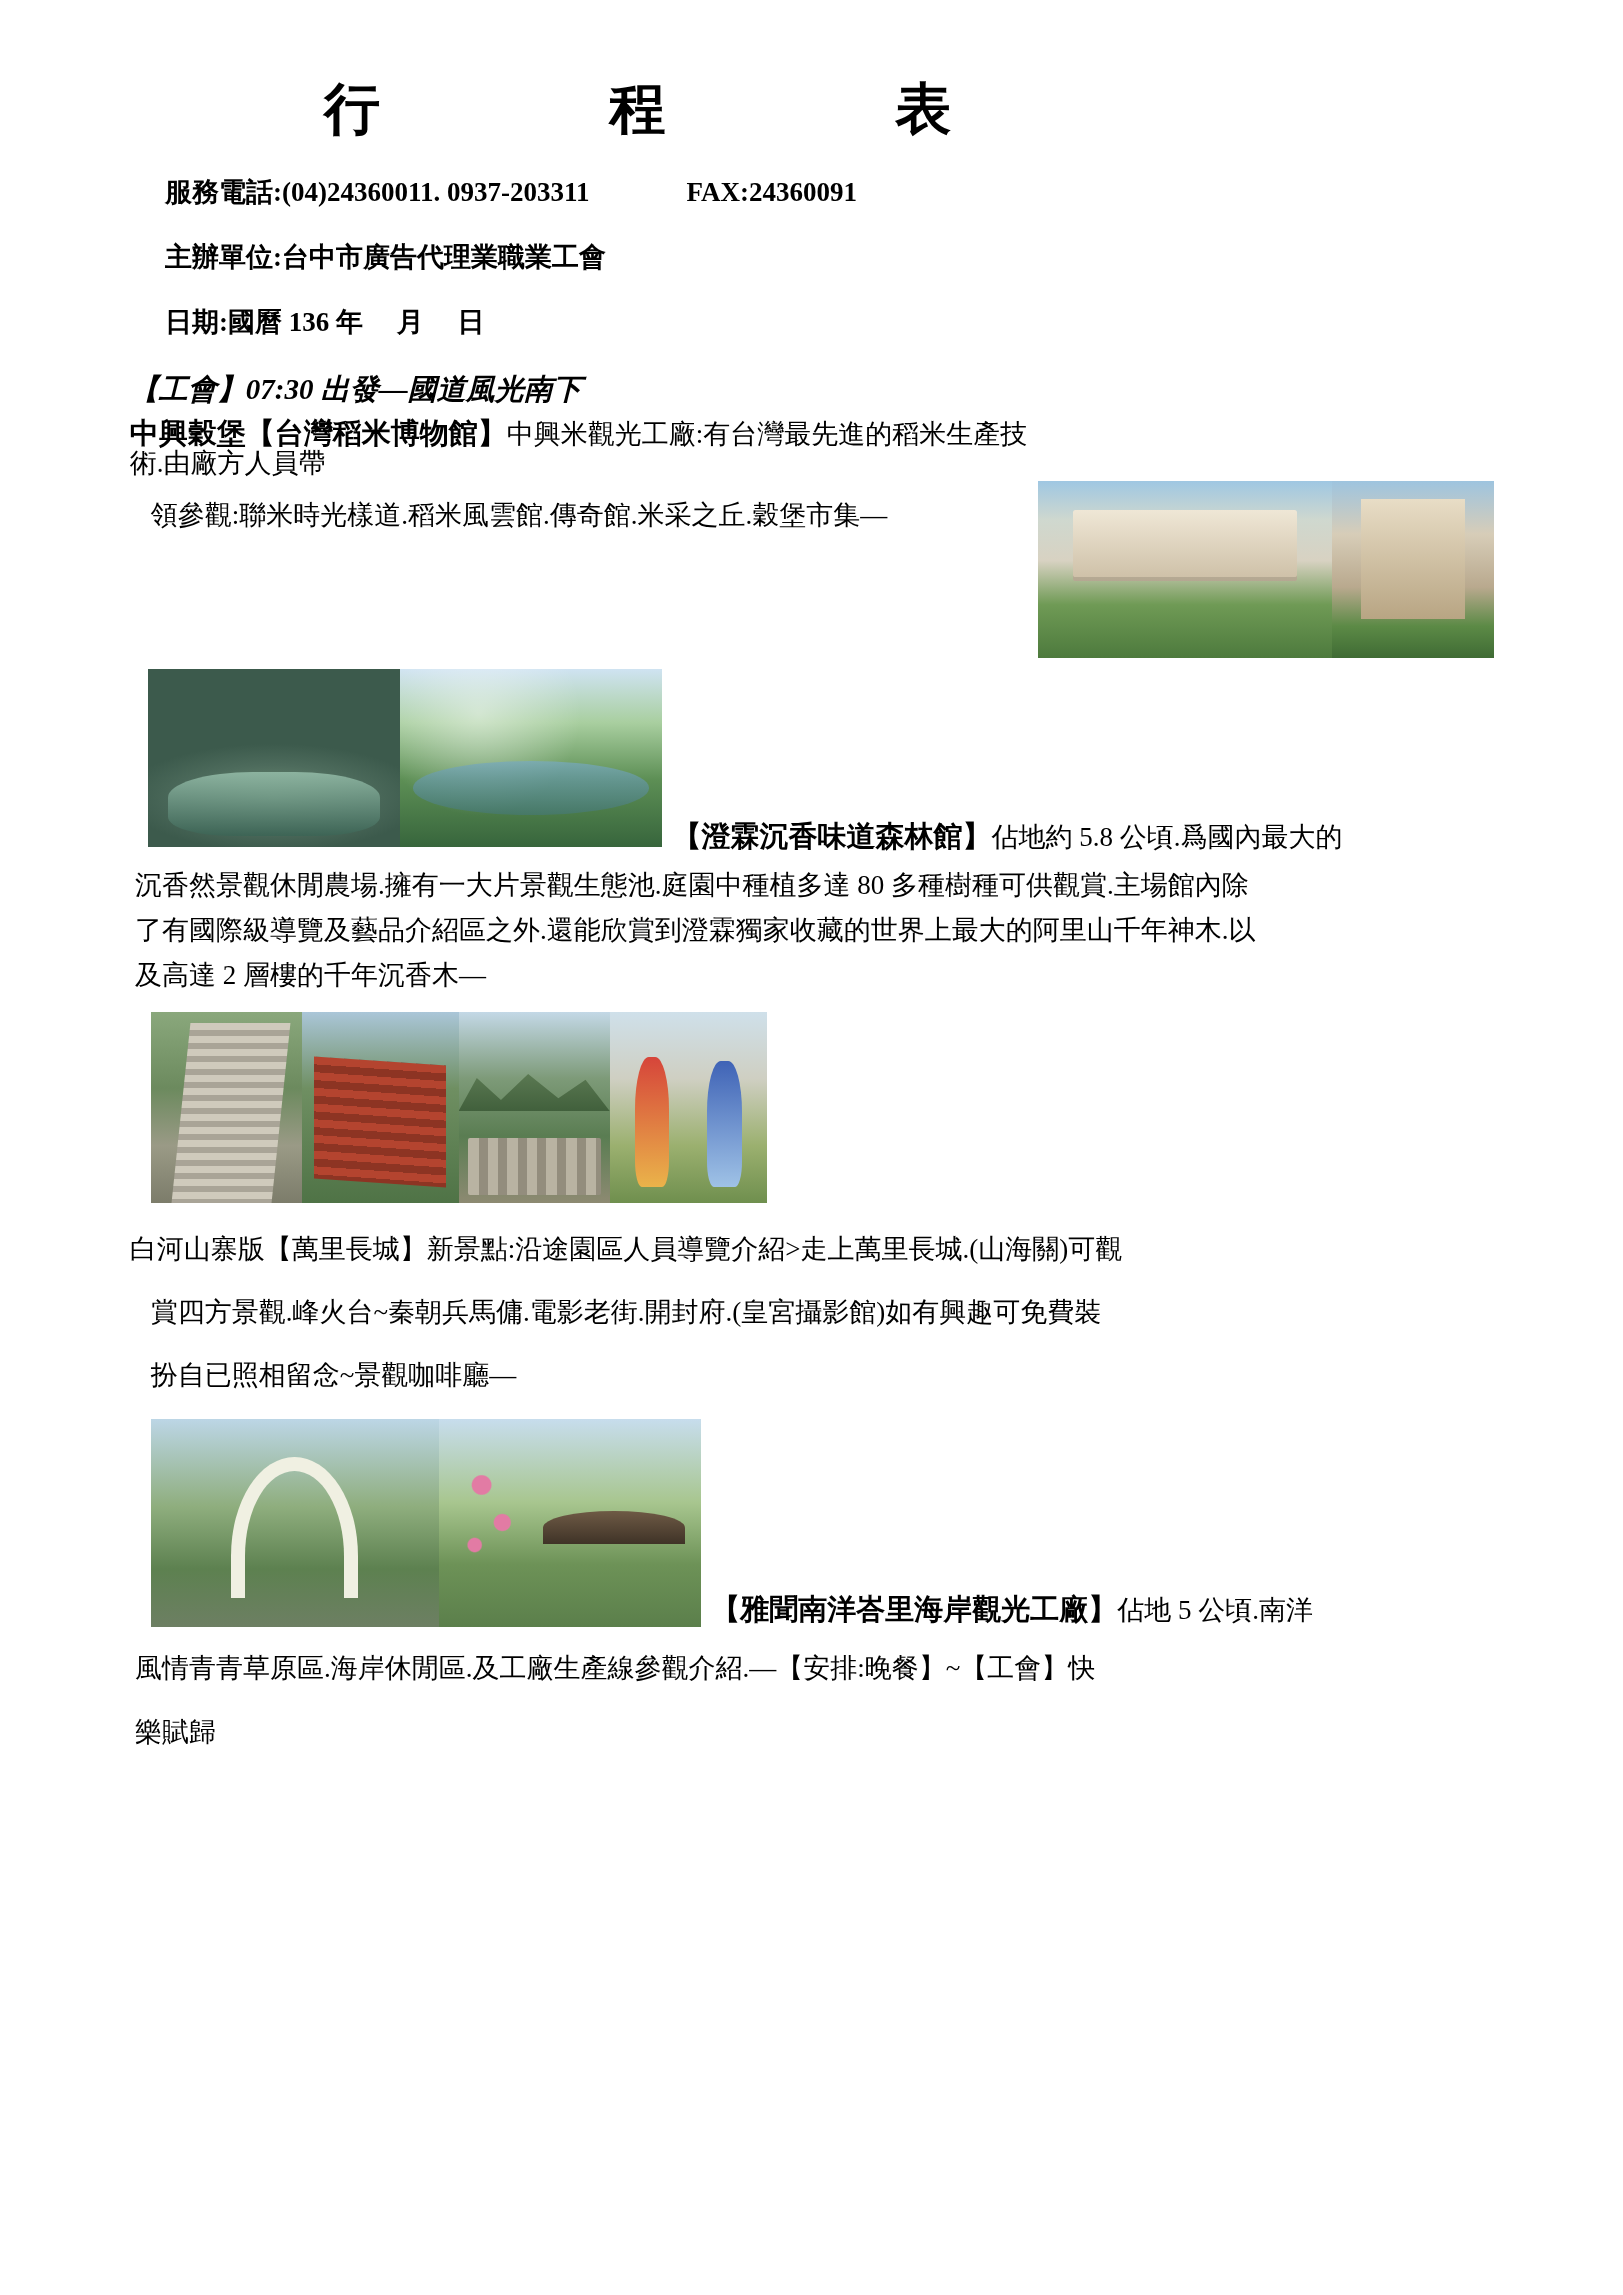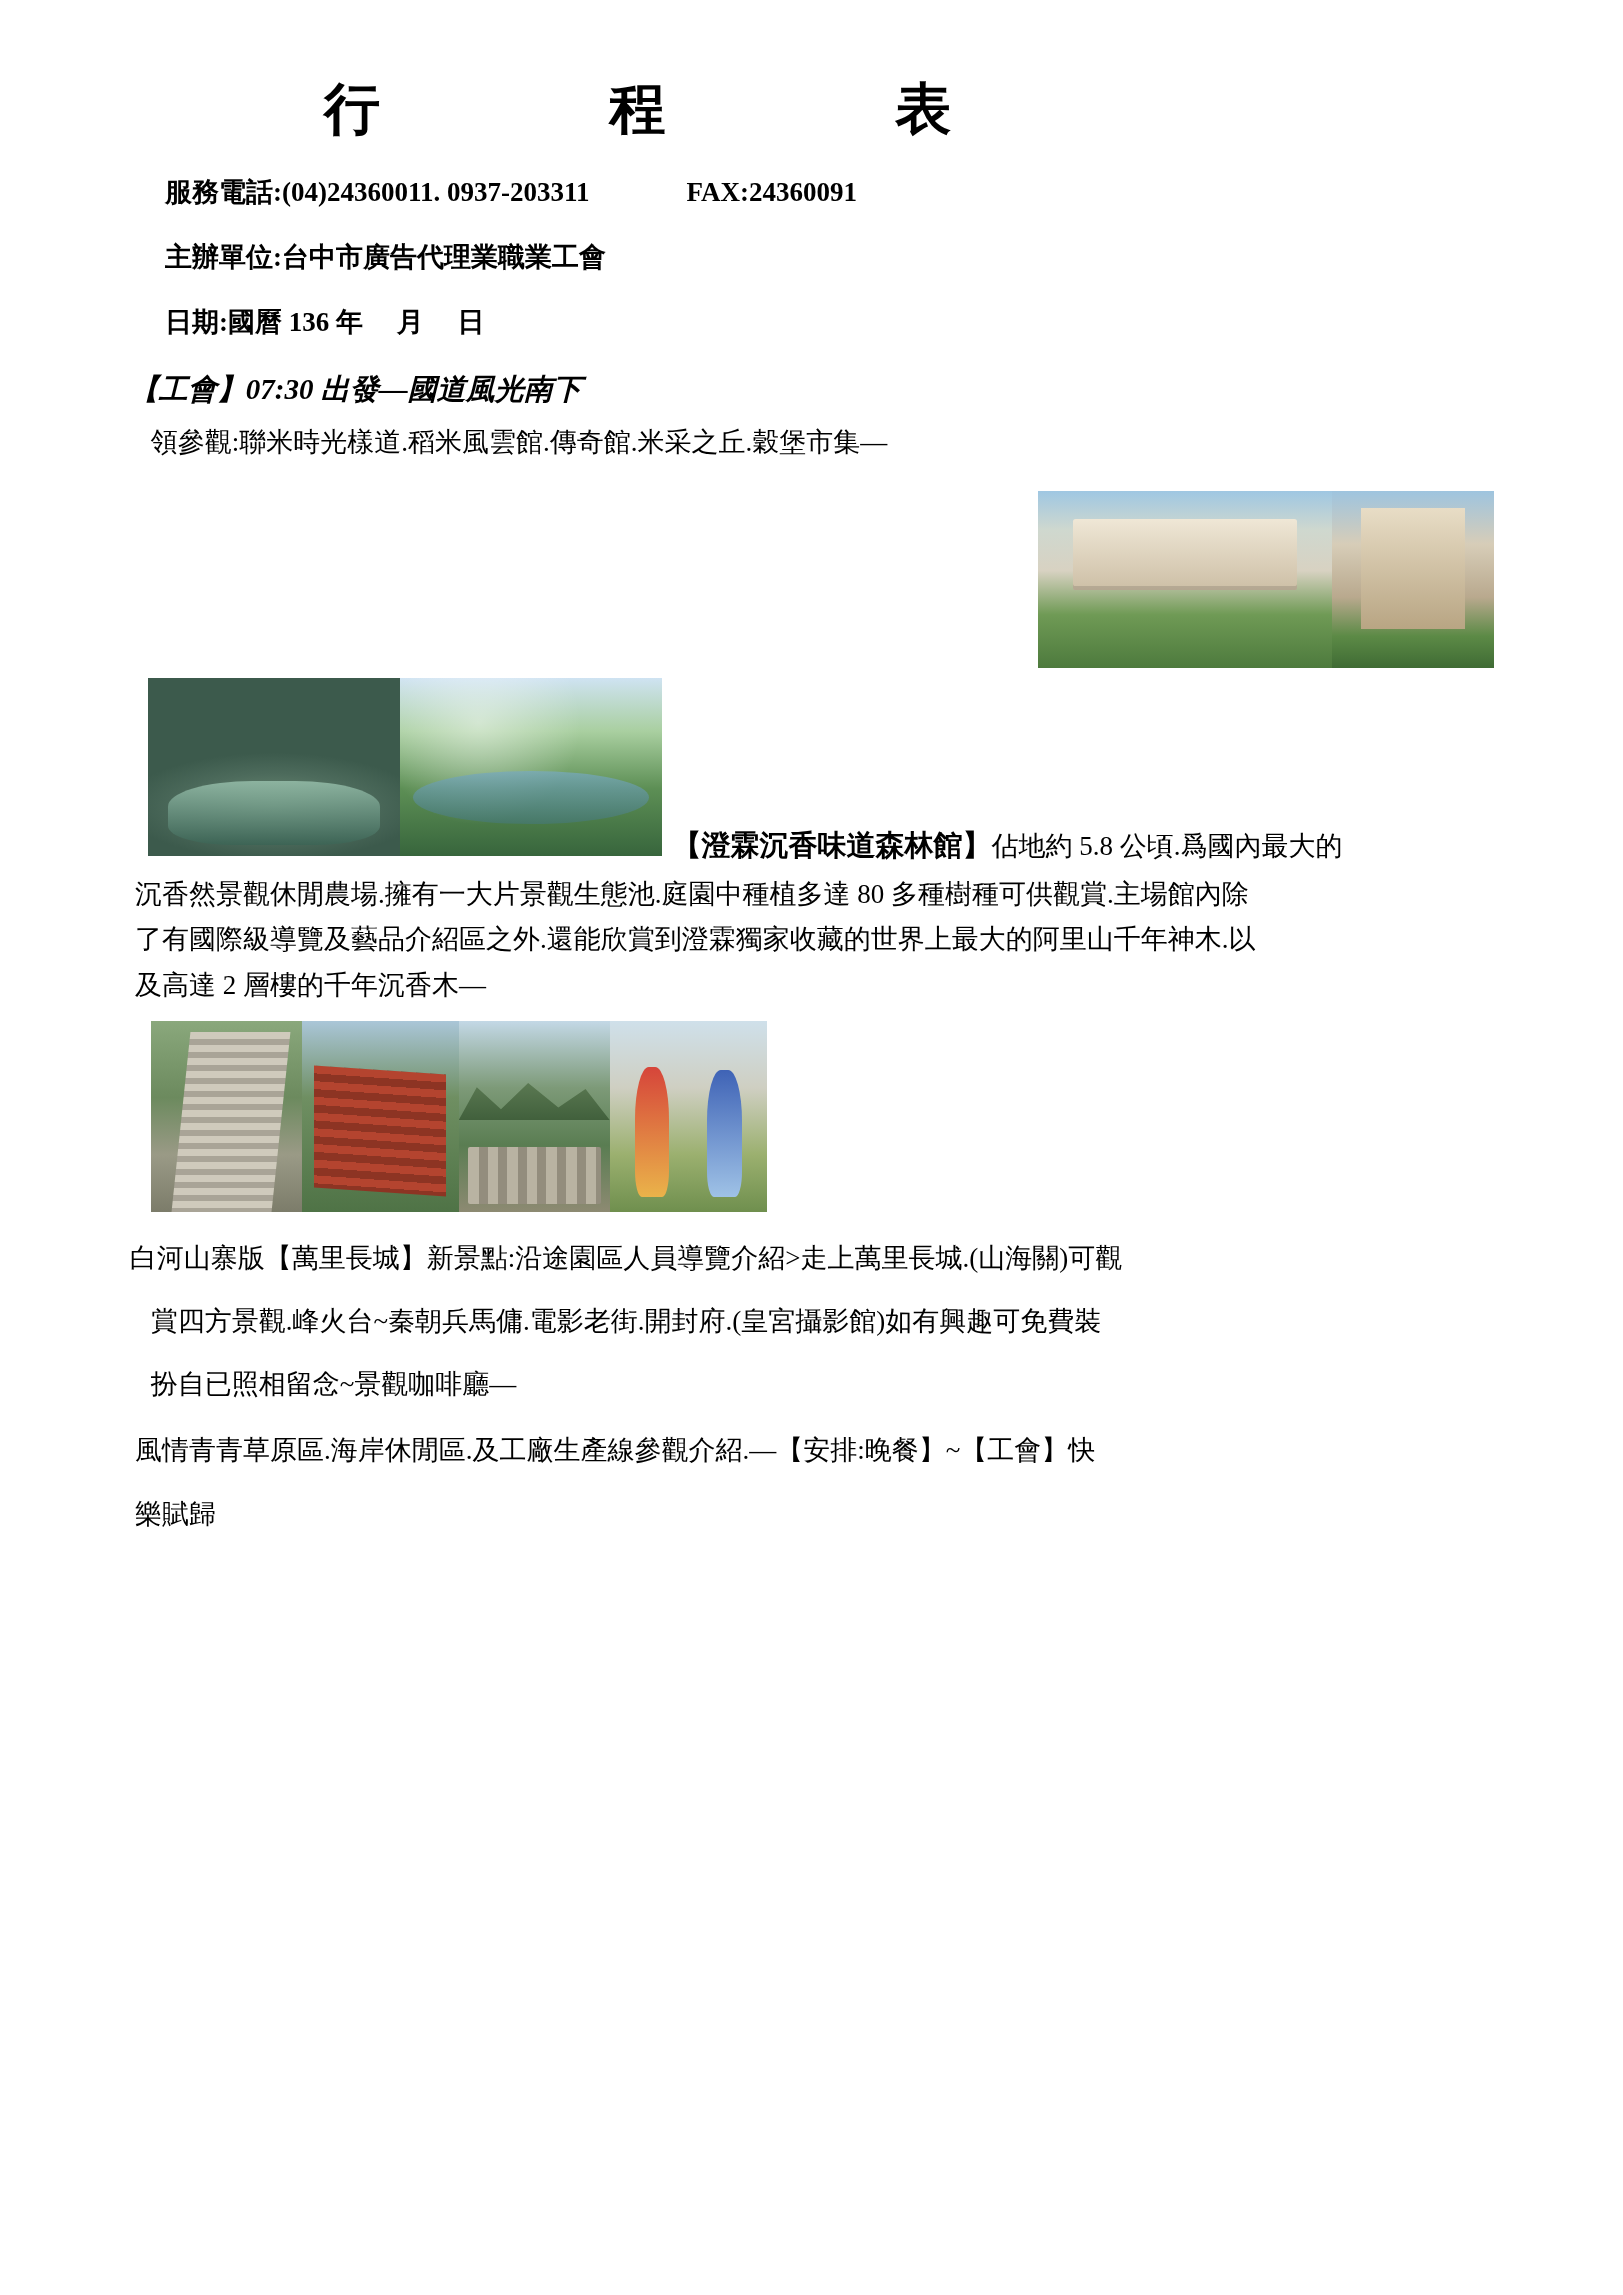--- a/index.html
+++ b/index.html
@@ -223,20 +223,23 @@
 
   <div class="body-block">
 
     <div class="para lead" style="margin-left:-5.2px;font-style:italic;">【工會】07:30 出發—國道風光南下</div>
 
     <div class="clearfix">
       <div class="float-right imgstrip" style="margin-top:63px;">
         <span class="ph sc-mansion" style="width:294px;height:177px;"></span>
         <span class="ph sc-mansion2" style="width:162px;height:177px;"></span>
       </div>
+      <div class="para" style="margin-left:-5.2px;">
+        <span class="b" style="font-size:29px;">中興穀堡【台灣稻米博物館】</span><span>中興米觀光工廠:有台灣最先進的稻米生產技術.由廠方人員帶</span>
+      </div>
       <div class="para indent" style="margin-top:23.6px;">領參觀:聯米時光樣道.稻米風雲館.傳奇館.米采之丘.穀堡市集—</div>
     </div>
 
     <div class="clearfix" style="margin-top:10.5px;">
       <div class="float-left imgstrip" style="margin-left:13px;">
         <span class="ph sc-pond" style="width:252px;height:178px;"></span>
         <span class="ph sc-garden" style="width:262px;height:178px;"></span>
       </div>
       <div class="para" style="padding-top:152px;">
         <span class="b" style="font-size:29px;">【澄霖沉香味道森林館】</span><span>佔地約 5.8 公頃.爲國內最大的</span>
@@ -252,19 +255,28 @@
       <span class="ph sc-wall-stairs" style="width:151px;height:191px;"></span>
       <span class="ph sc-wall-red" style="width:157px;height:191px;"></span>
       <span class="ph sc-wall-mtn" style="width:151px;height:191px;"></span>
       <span class="ph sc-costume" style="width:157px;height:191px;"></span>
     </div>
 
     <div class="para loose" style="margin-top:21px;margin-left:-5.2px;">白河山寨版【萬里長城】新景點:沿途園區人員導覽介紹&gt;走上萬里長城.(山海關)可觀</div>
     <div class="para loose indent" style="margin-top:11.8px;">賞四方景觀.峰火台~秦朝兵馬傭.電影老街.開封府.(皇宮攝影館)如有興趣可免費裝</div>
     <div class="para loose indent" style="margin-top:11.8px;">扮自已照相留念~景觀咖啡廳—</div>
 
+    <div class="clearfix" style="margin-top:18.3px;">
+      <div class="float-left imgstrip" style="margin-left:15.7px;">
+        <span class="ph sc-arch" style="width:288px;height:208px;"></span>
+        <span class="ph sc-flower" style="width:262px;height:208px;"></span>
+      </div>
+      <div class="para" style="padding-top:175px;">
+        <span class="b" style="font-size:29px;">【雅聞南洋峇里海岸觀光工廠】</span><span>佔地 5 公頃.南洋</span>
+      </div>
+    </div>
 
     <div class="para loose" style="margin-top:14.4px;">風情青青草原區.海岸休閒區.及工廠生產線參觀介紹.—【安排:晚餐】~【工會】快</div>
     <div class="para loose" style="margin-top:13px;">樂賦歸</div>
 
   </div>
 </div>
 
 
 </body></html>

